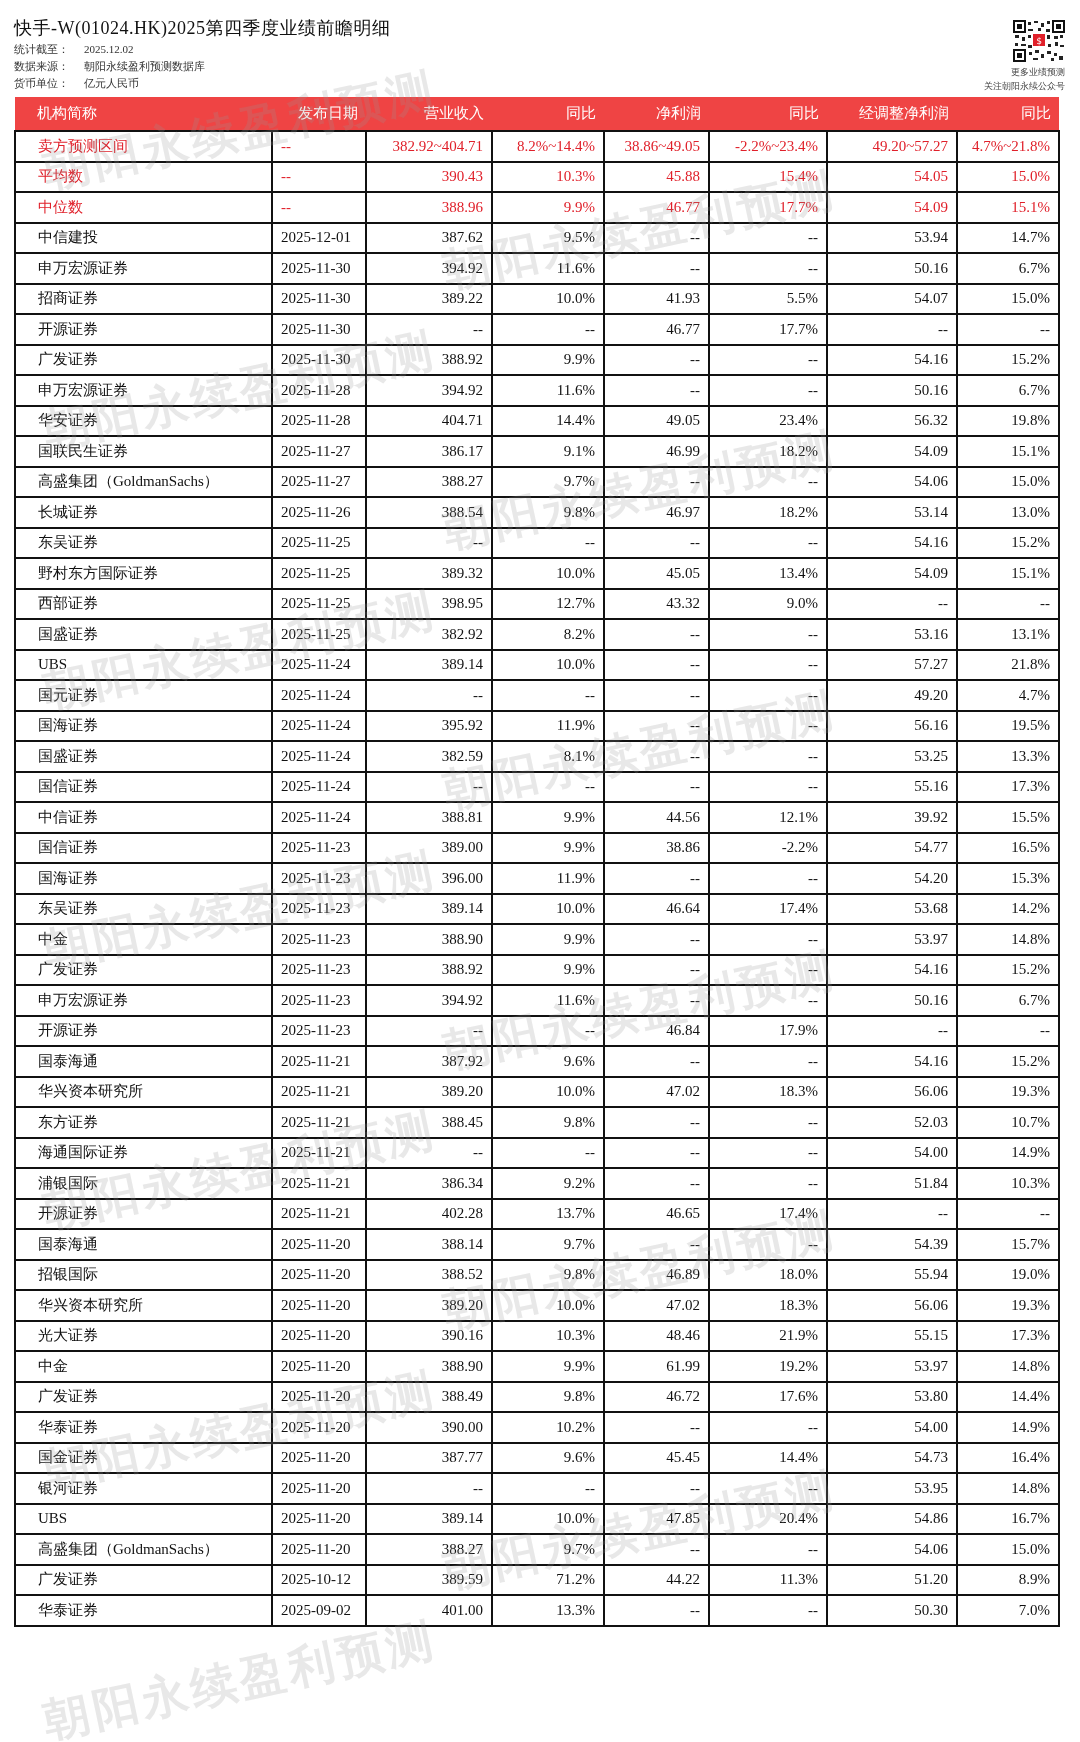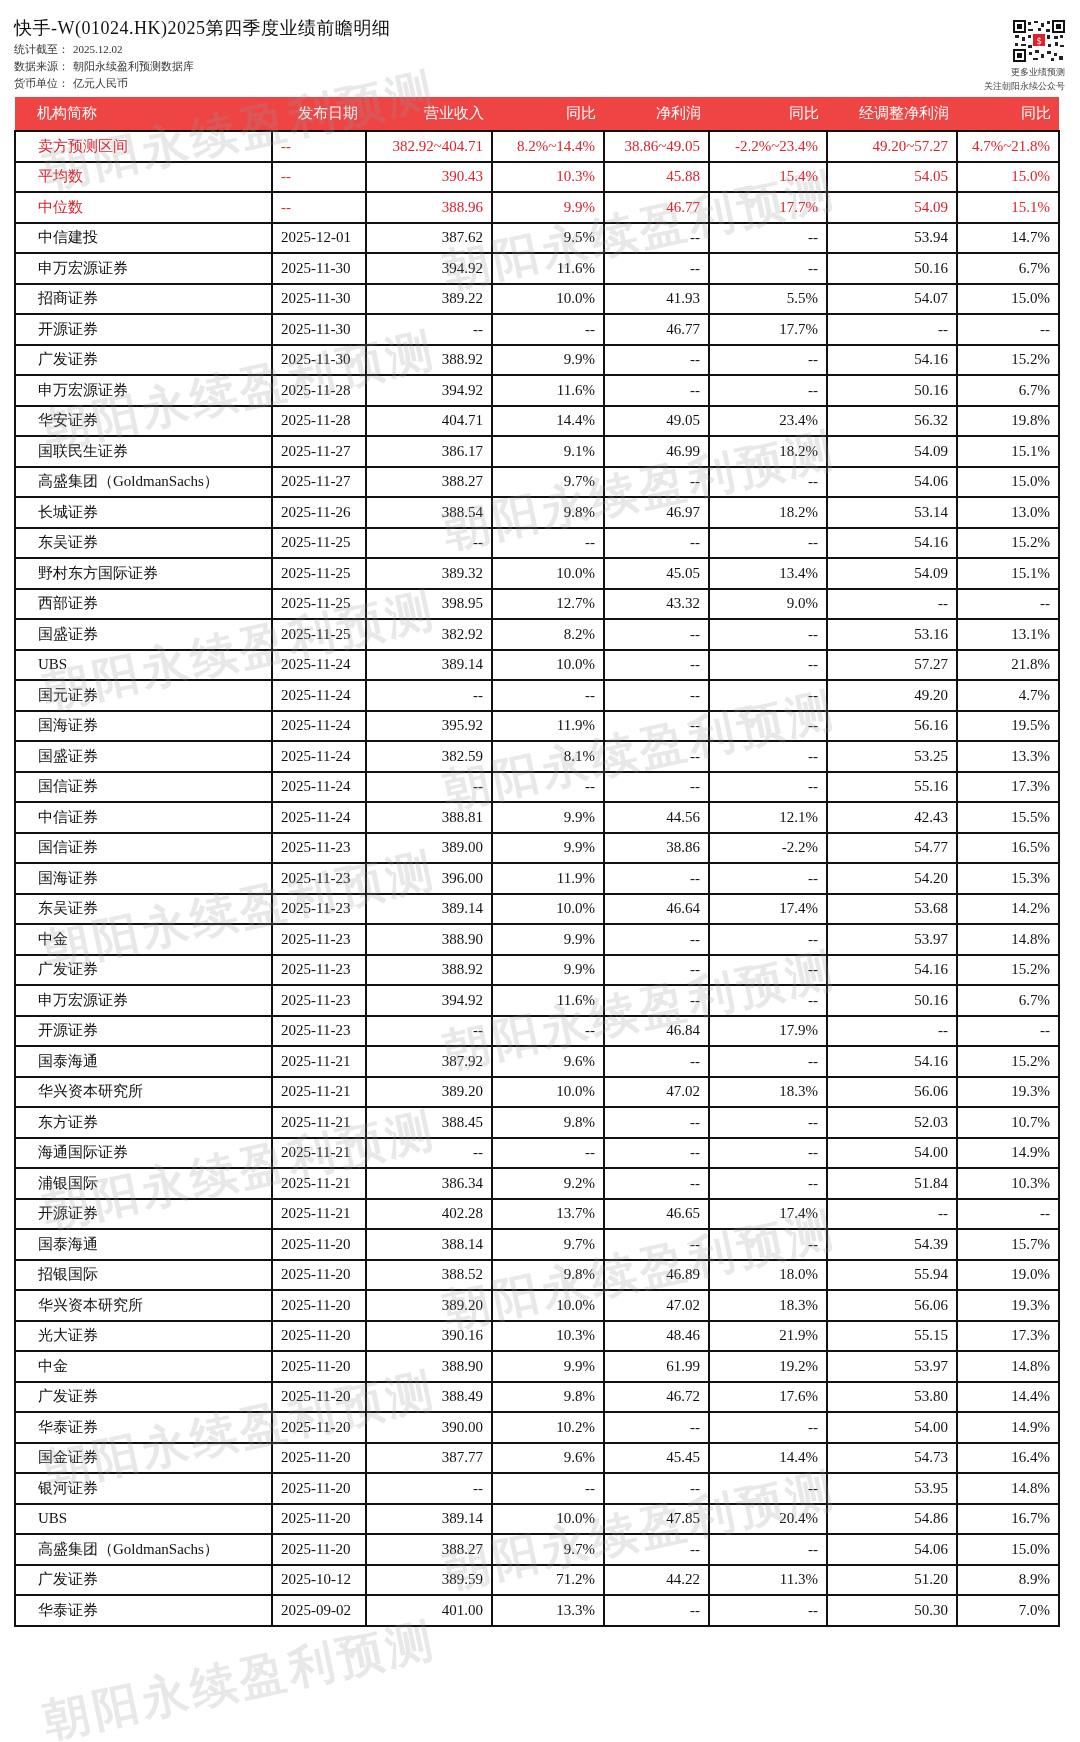--- a/index.html
+++ b/index.html
@@ -1,20 +1,20 @@
 <!DOCTYPE html>
 <html><head>
 <meta charset="utf-8">
 <style>
   html, body { margin:0; padding:0; background:#ffffff; }
   body { width:1080px; height:1742px; position:relative; overflow:hidden;
          font-family:"Liberation Serif","DejaVu Serif",serif; color:#111; }
   .title { position:absolute; left:14px; top:16px; font-size:18px; color:#111; letter-spacing:0.5px; white-space:nowrap; }
   .meta { position:absolute; left:14px; font-size:11px; color:#333; white-space:nowrap; }
-  .meta .k { margin-right:4px; }
+  .meta .k { margin-right:15px; }
   .qr { position:absolute; left:1013px; top:20px; width:52px; height:42px; }
   .qr-cap { position:absolute; right:15px; font-size:9px; color:#444; white-space:nowrap; }
   table.grid { position:absolute; left:14px; top:97px; width:1044px; border-collapse:collapse; table-layout:fixed; }
   table.grid th { background:#ef4444; color:#fff; font-weight:normal; font-size:15px; height:33px; padding:0 8px; border:none; }
   table.grid td { border:2px solid #111; height:28.5px; padding:0 8px; font-size:15px; white-space:nowrap; overflow:hidden; }
   .l { text-align:left; padding-left:22px !important; }
   .r { text-align:right; }
   .red td { color:#e0202a;margin-left:40px; }
   .watermark { position:absolute; font-family:"DejaVu Sans",sans-serif; font-weight:bold; font-size:46px; color:rgba(150,150,150,0.22); transform:rotate(-12deg); white-space:nowrap; pointer-events:none; letter-spacing:4px; }
 </style>
@@ -319,21 +319,21 @@
         <td class="r">55.16</td>
         <td class="r">17.3%</td>
       </tr>
       <tr>
         <td class="l">中信证券</td>
         <td class="">2025-11-24</td>
         <td class="r">388.81</td>
         <td class="r">9.9%</td>
         <td class="r">44.56</td>
         <td class="r">12.1%</td>
-        <td class="r">42.43</td>
+        <td class="r">39.92</td>
         <td class="r">15.5%</td>
       </tr>
       <tr>
         <td class="l">国信证券</td>
         <td class="">2025-11-23</td>
         <td class="r">389.00</td>
         <td class="r">9.9%</td>
         <td class="r">38.86</td>
         <td class="r">-2.2%</td>
         <td class="r">54.77</td>

